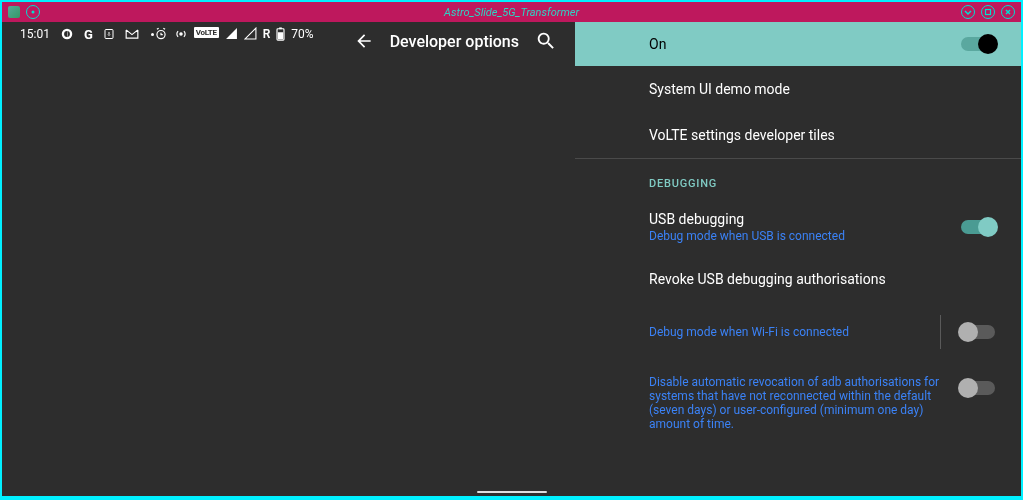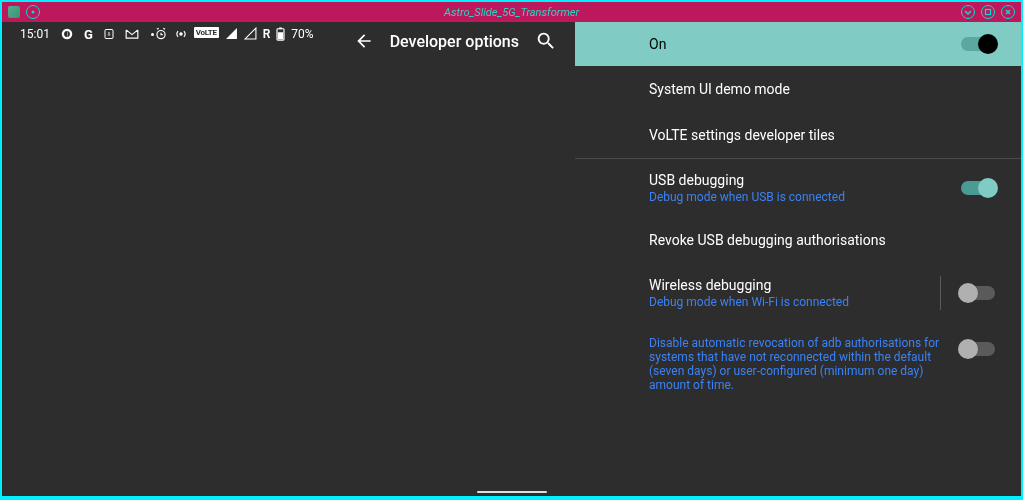--- a/index.html
+++ b/index.html
@@ -365,40 +365,40 @@
       </div>
 
       <div class="row">
         <div class="row-text">
           <span class="row-title">VoLTE settings developer tiles</span>
         </div>
       </div>
 
       <div class="divider"></div>
 
+      <div class="section-header">DEBUGGING</div>
 
       <div class="row">
         <div class="row-text">
           <span class="row-title">USB debugging</span>
           <span class="row-sub">Debug mode when USB is connected</span>
         </div>
         <div class="toggle on-teal">
             <div class="knob"></div>
           </div>
       </div>
 
       <div class="row">
         <div class="row-text">
           <span class="row-title">Revoke USB debugging authorisations</span>
         </div>
       </div>
 
       <div class="row">
         <div class="row-text">
-          <span class="row-title">Wireless debugging</span>
           <span class="row-sub">Debug mode when Wi-Fi is connected</span>
         </div>
         <div class="vdiv"></div>
         <div class="toggle off">
             <div class="knob"></div>
           </div>
       </div>
 
       <div class="row" style="align-items:flex-start;">
         <div class="row-text">

